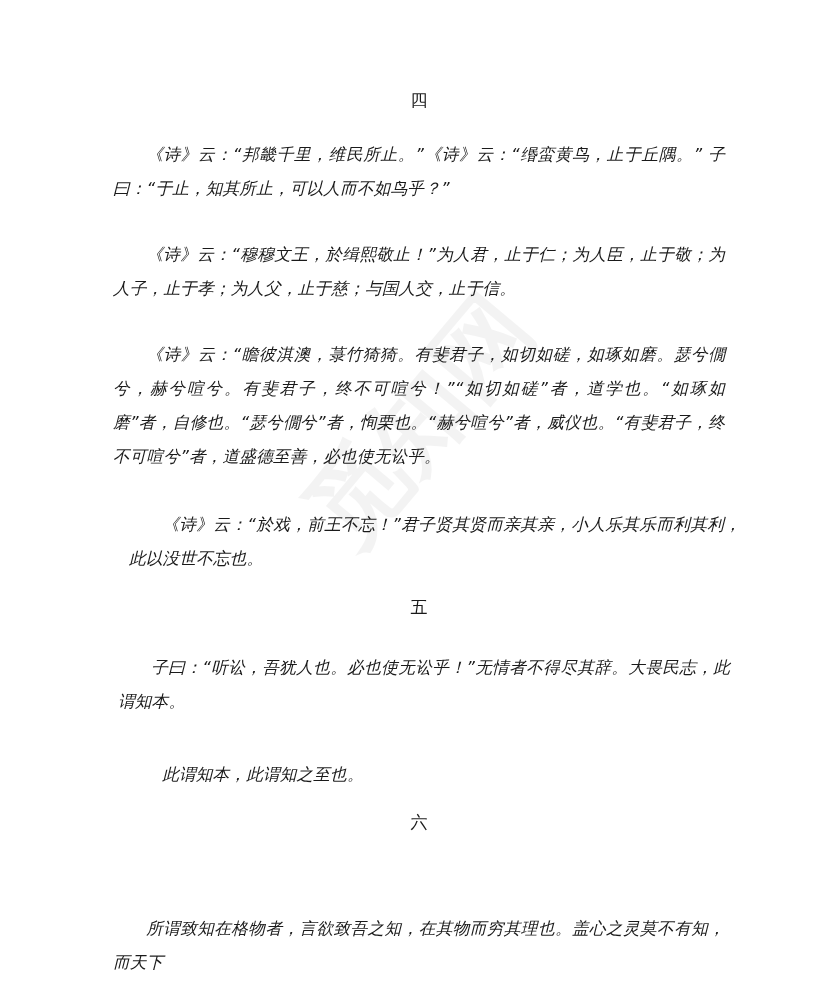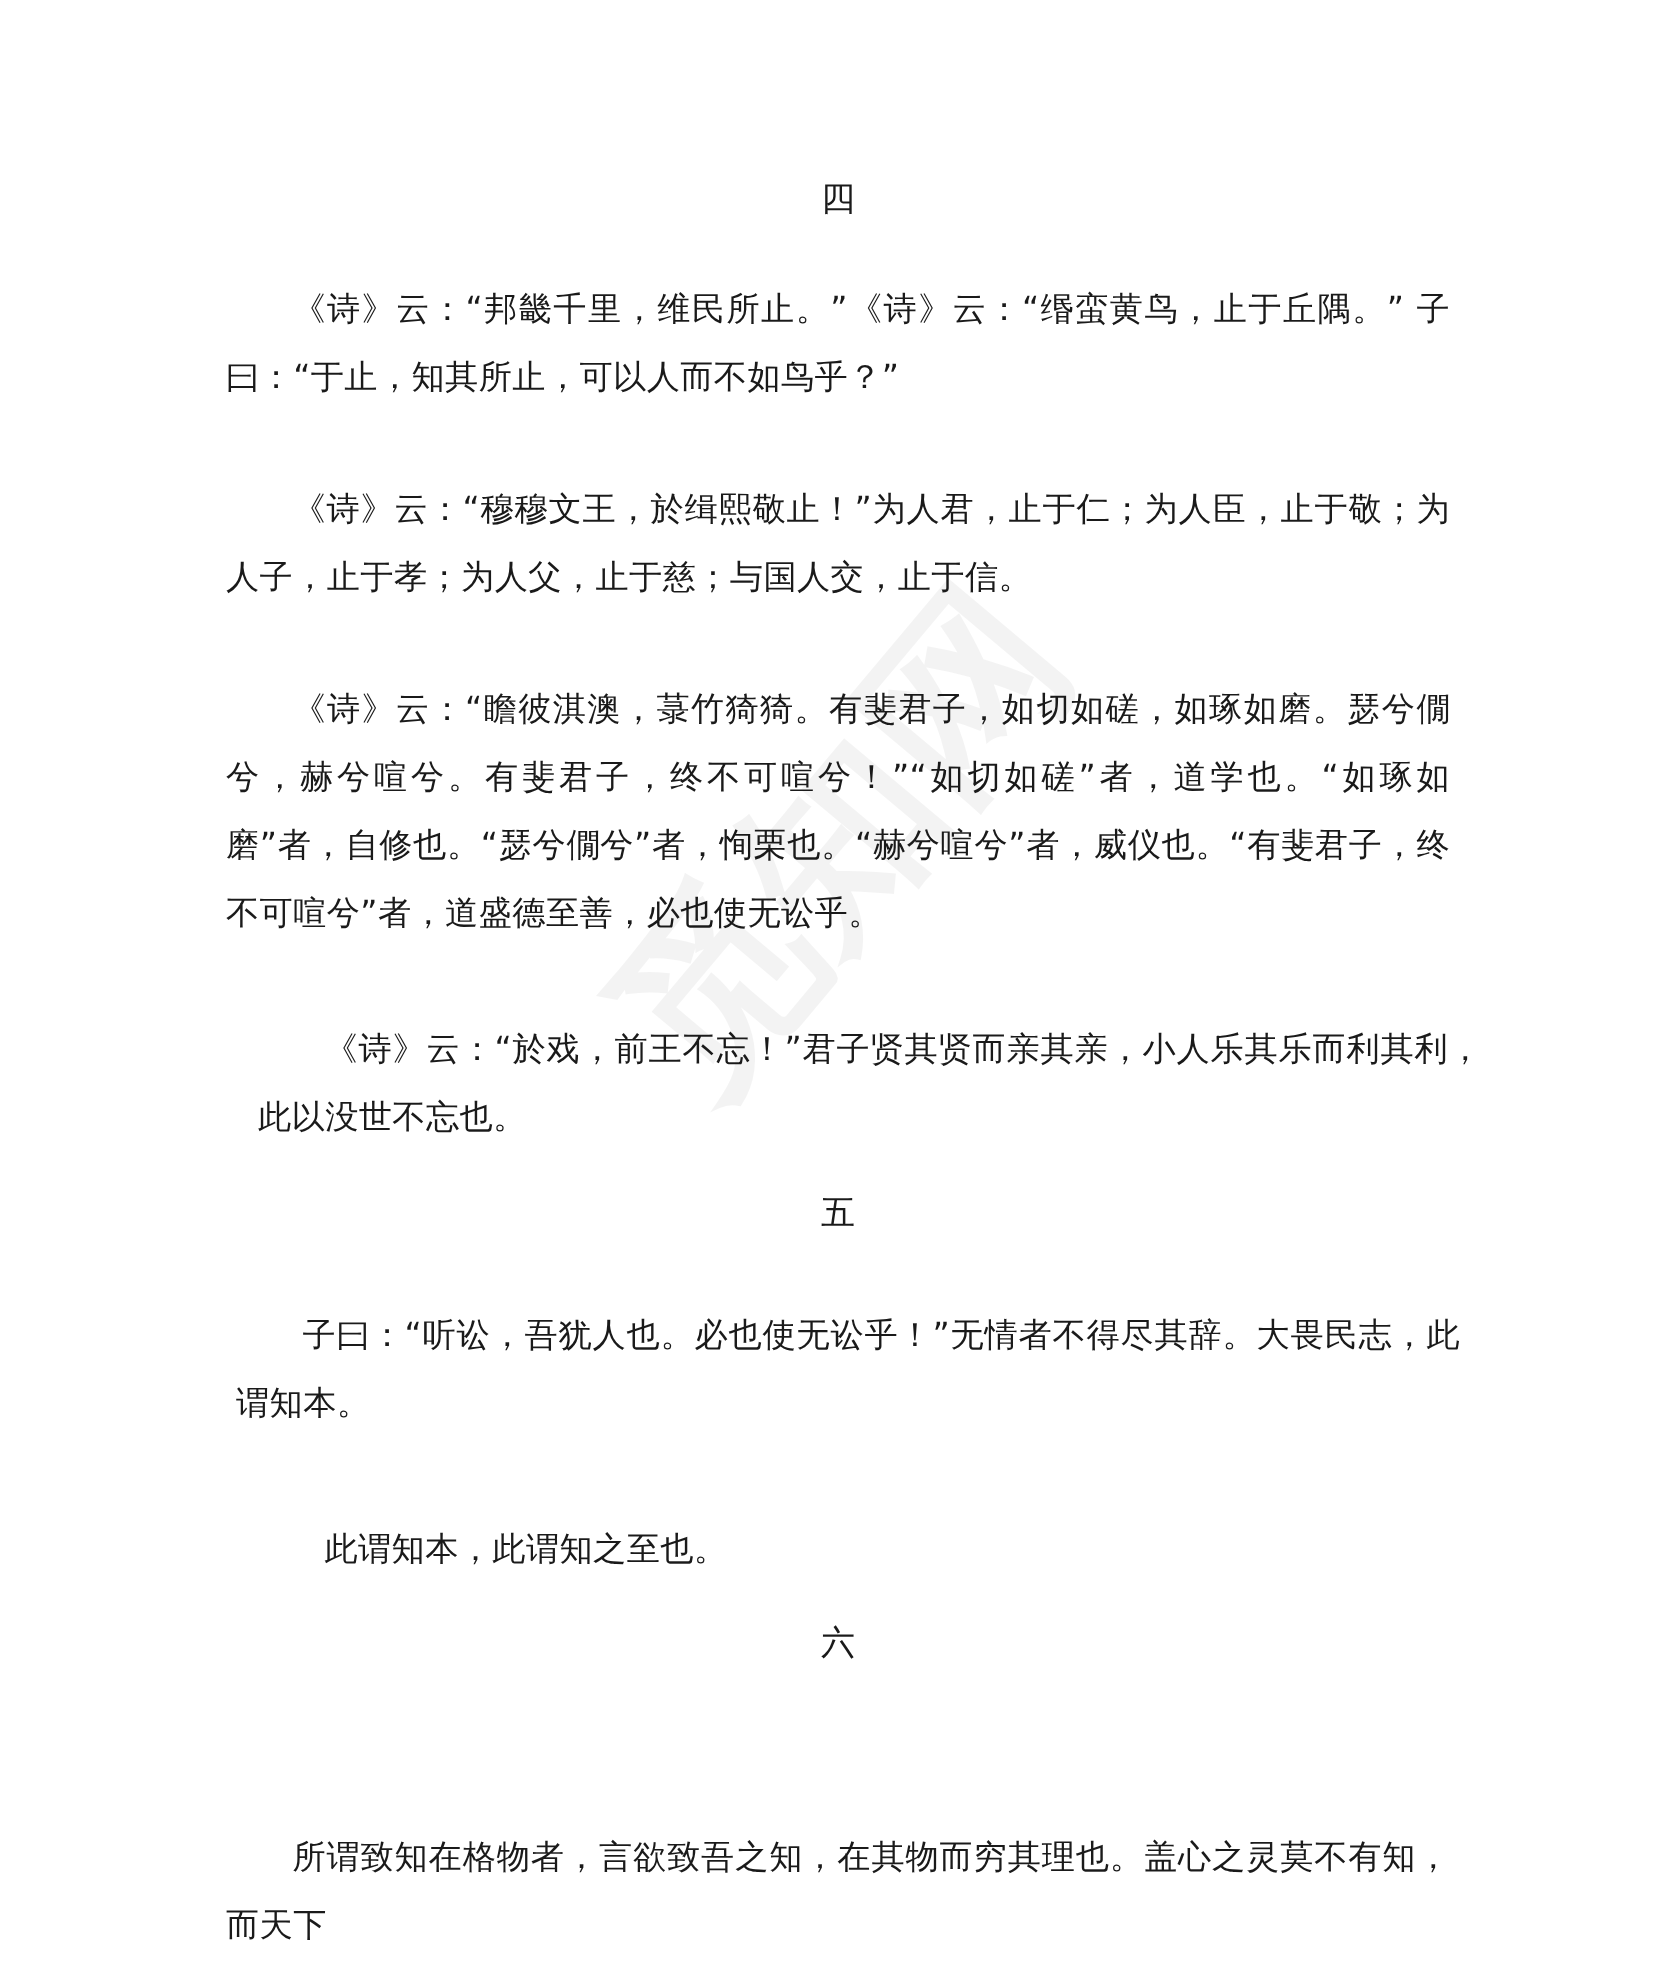--- a/index.html
+++ b/index.html
@@ -14,20 +14,21 @@
   .heading {
     position: absolute; left: 0; width: 612px; text-align: center;
     font-size: 17px; line-height: 20px;
   }
   .para {
     position: absolute; left: 0; width: 612px;
     font-size: 16.6px; line-height: 34px;
     text-indent: 2em; text-align: justify;
     letter-spacing: 0.2px;
     word-break: break-all;
+    font-style: italic;
   }
   .watermark {
     position: absolute; left: 250px; top: 290px; width: 340px; height: 260px;
     transform: rotate(-50deg);
     font-size: 96px; font-weight: bold; color: #000; opacity: 0.045;
     text-align: center; line-height: 260px; white-space: nowrap;
     pointer-events: none;
   }
 </style>
 </head>

